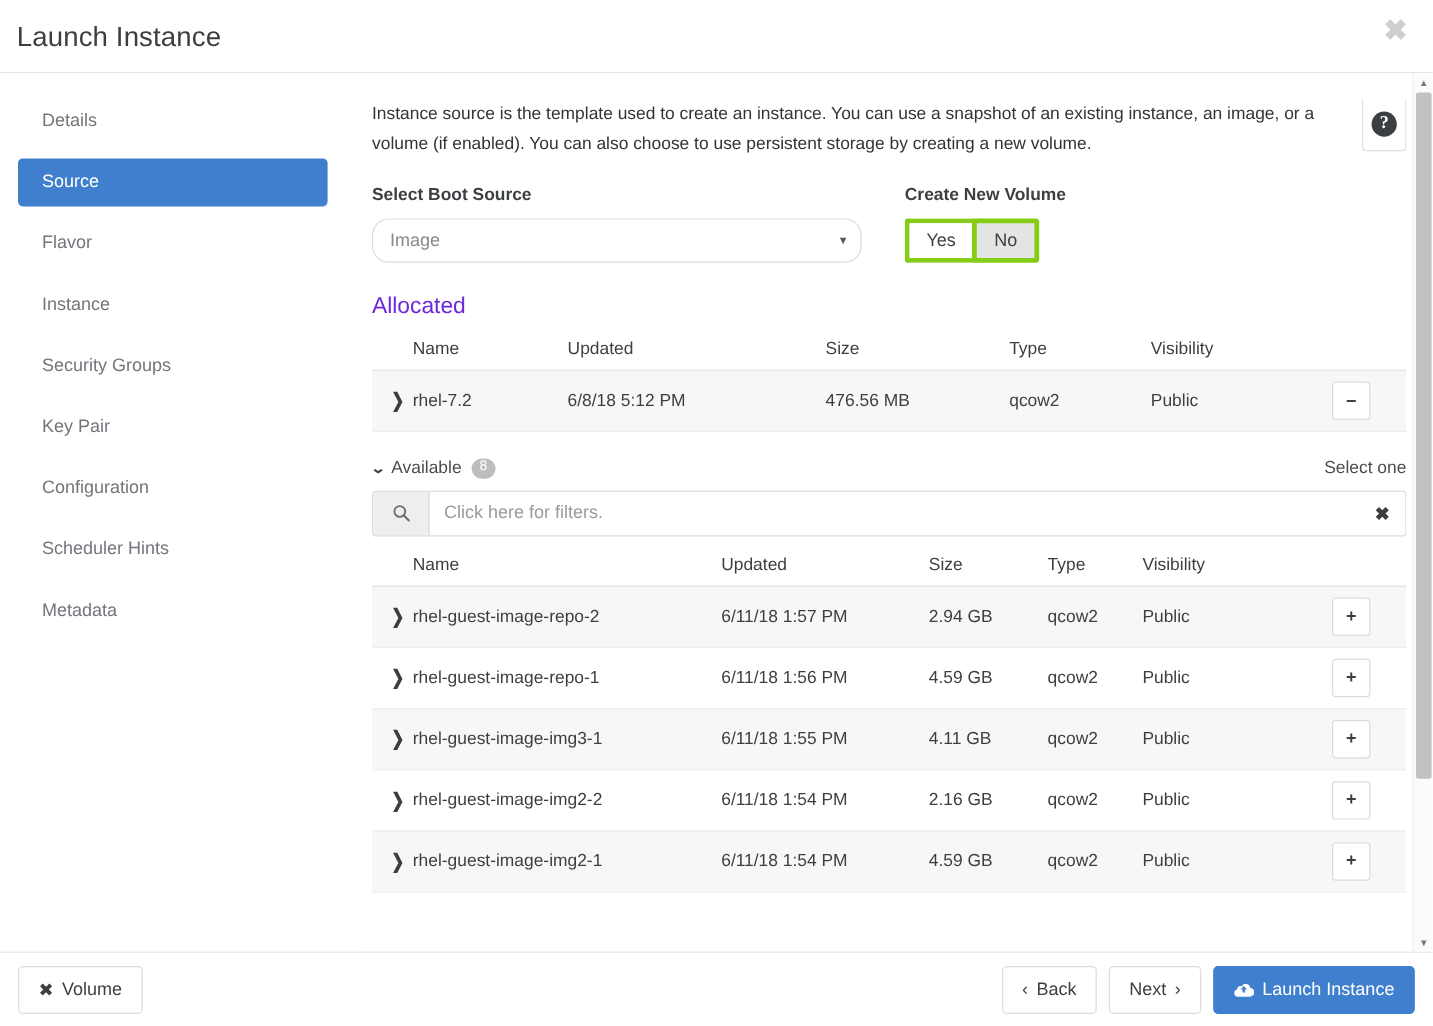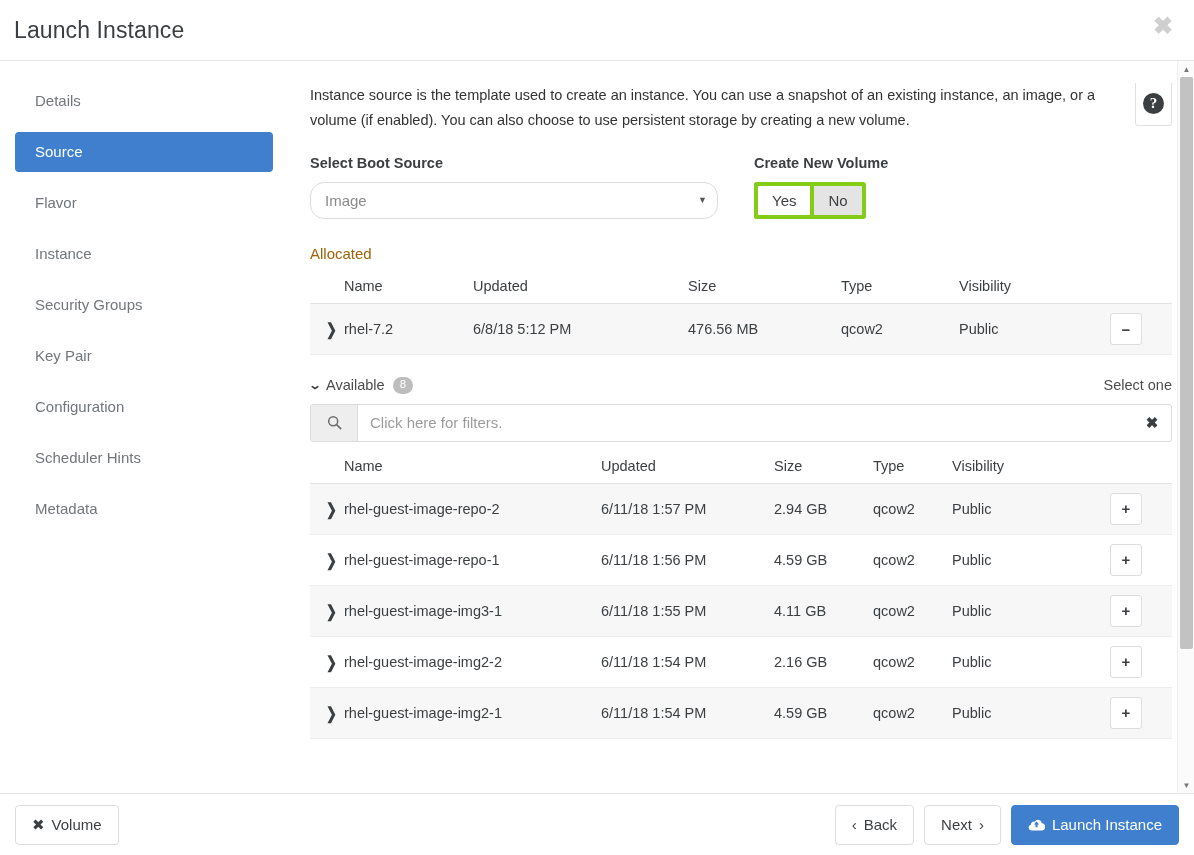--- a/index.html
+++ b/index.html
@@ -172,22 +172,22 @@
     cursor: pointer;
     padding: 0 14px;
     font-family: "Liberation Sans", sans-serif;
   }
   .toggle-btn:first-child { border-radius: 3px 0 0 3px; border-right: none; }
   .toggle-btn:last-child  { border-radius: 0 3px 3px 0; }
   .toggle-btn.active { background: #e4e4e4; }
 
   
   .section-label {
-    font-size: 15px;
-    color: #a16207;
+    font-size: 19px;
+    color: #6d28d9;
     margin: 26px 0 8px 0;
   }
 
   table.tt { width: 100%; border-collapse: collapse; table-layout: fixed; }
   table.tt th {
     text-align: left;
     font-size: 14.5px;
     font-weight: normal;
     color: #3c3f42;
     padding: 8px 0 9px 0;

